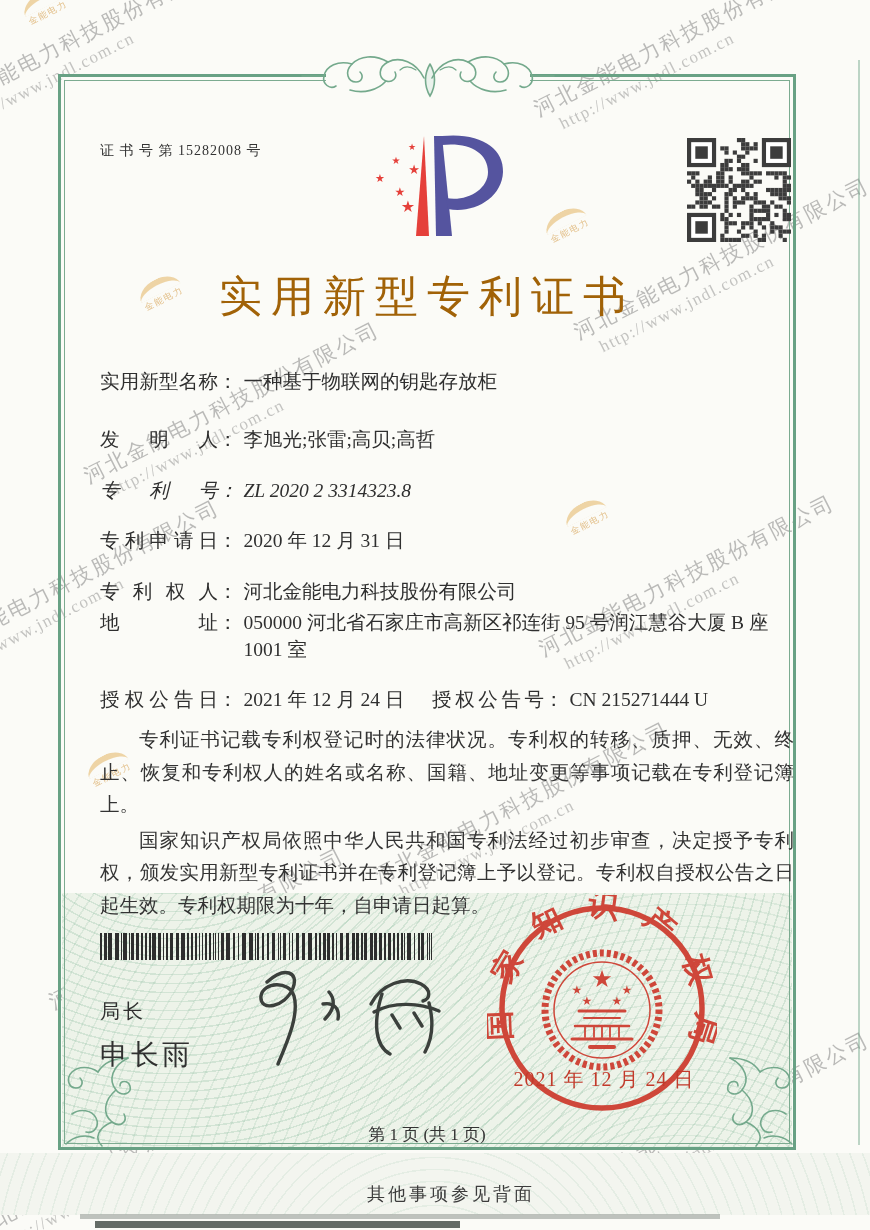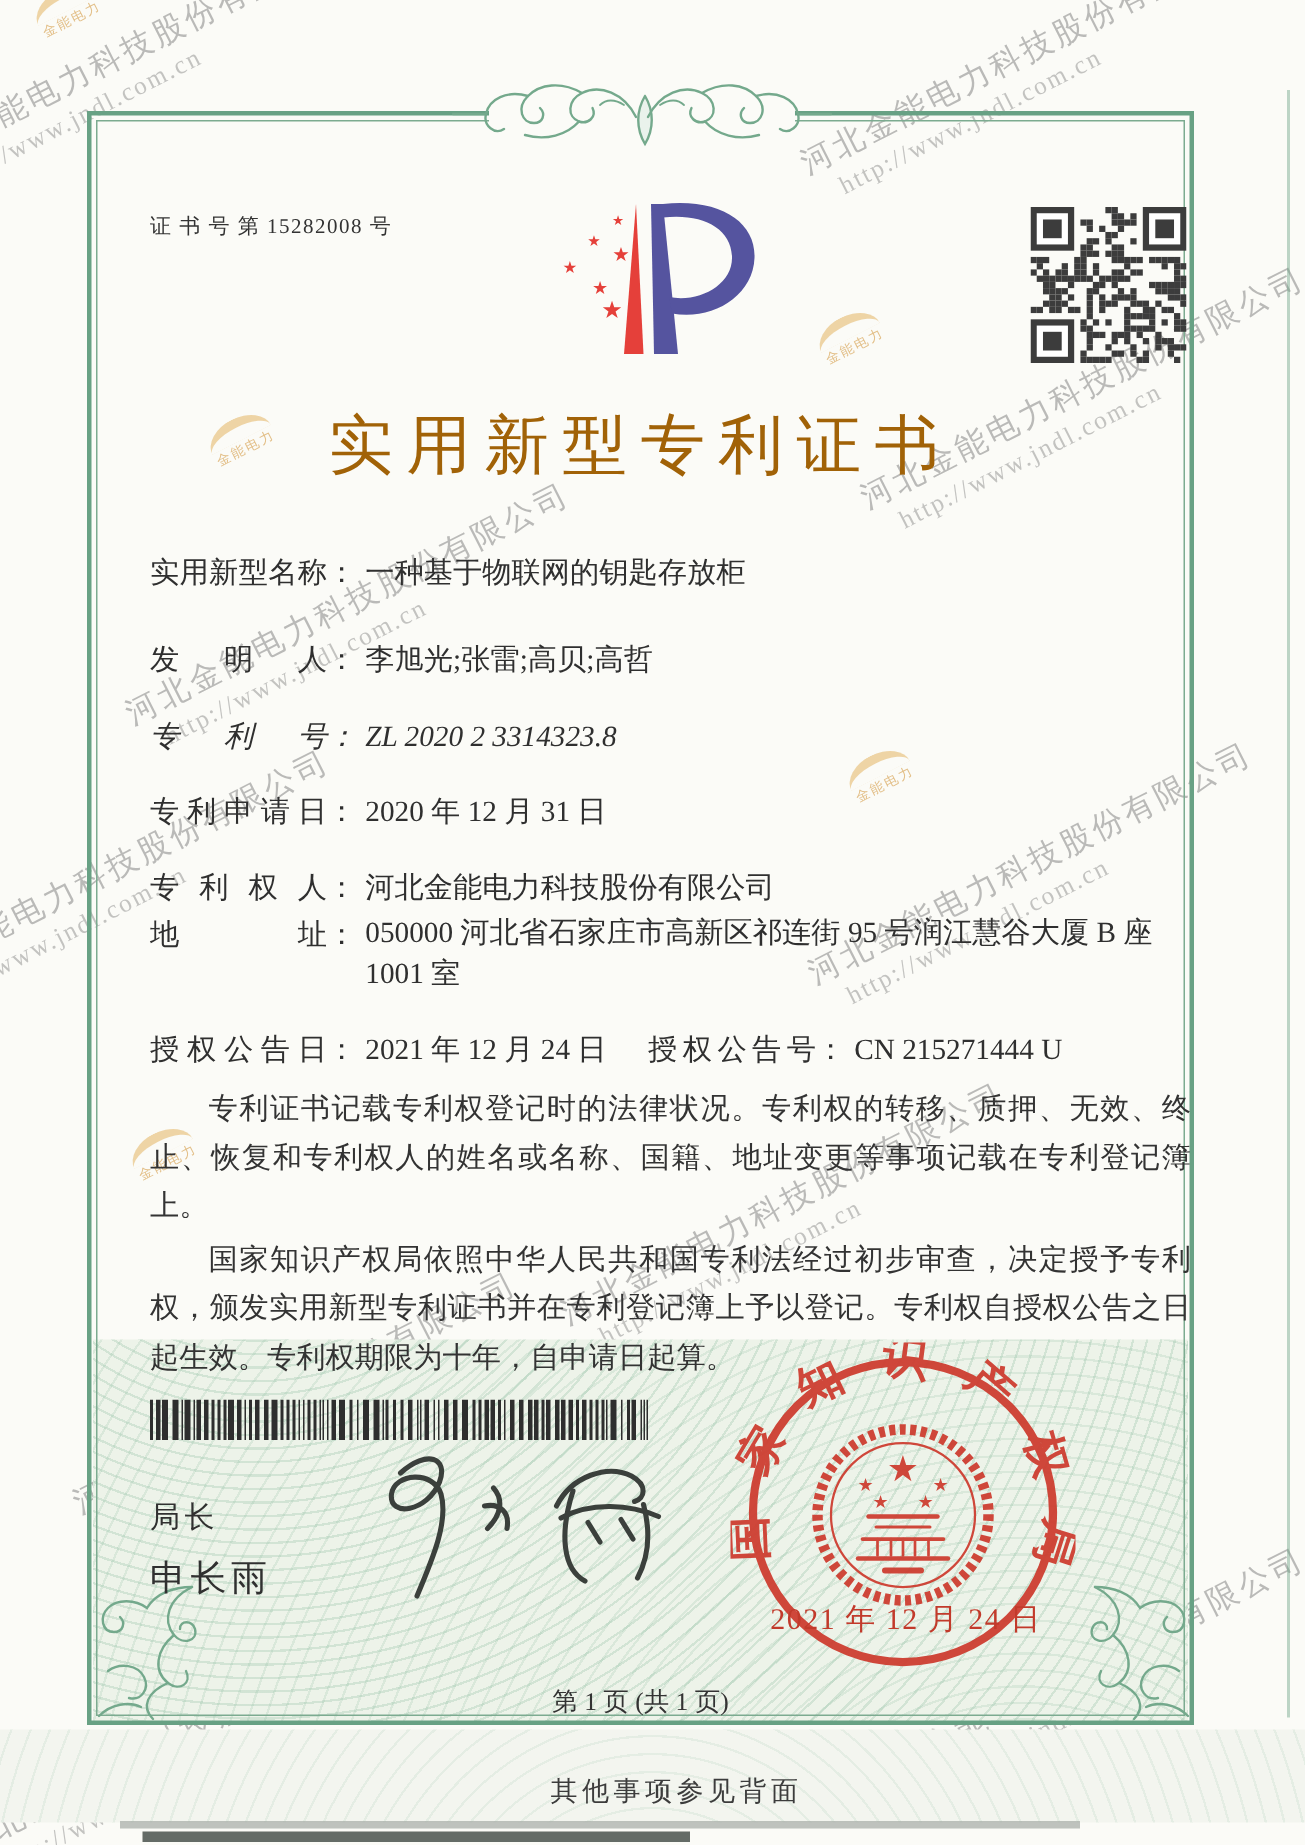--- a/index.html
+++ b/index.html
@@ -55,21 +55,21 @@
   .row-grant2 { left:432px;font-family:Liberation Serif, serif; }
   .row-grant2 .lbl { width:112px; }
 
   
   .paras { left:100px; top:724px; width:694px; font-size:19.5px; line-height:32.5px; text-align:justify; }
   .paras p { margin:0 0 3px 0; text-indent:2em; color:#333; }
 
   
   .barcode { left:100px; top:933px; width:332px; height:27px; }
   .officer-title { left:100px; top:998px;  font-size:20px; letter-spacing:3px; color:#303030; }
-  .officer-name  { left:100px; top:1036px; font-size:24px; letter-spacing:3px; color:#303030; }
+  .officer-name  { left:100px; top:1036px; font-size:28px; letter-spacing:3px; color:#303030; }
   .signature { left:233px; top:958px; }
   .seal { left:487px; top:895px; opacity:.92; }
   .seal-date { left:499px; top:1066px; width:210px; text-align:center;
                font-size:20px; letter-spacing:1px; color:#c23a2b; }
   .page-info { left:58px; top:1123px; width:738px; text-align:center; font-size:17px; color:#333; }
   .back-note { left:0; top:1182px; width:870px; text-align:center; font-size:18px; letter-spacing:3px; color:#3c3c3c;padding-left:32px; }
 
   
   .edge-line { left:858px; top:60px; width:2px; height:1085px; background:rgba(110,165,136,.45); }
   .scan-bar1 { left:80px; top:1214px; width:640px; height:5px; background:#a9afaa; opacity:.75; }

